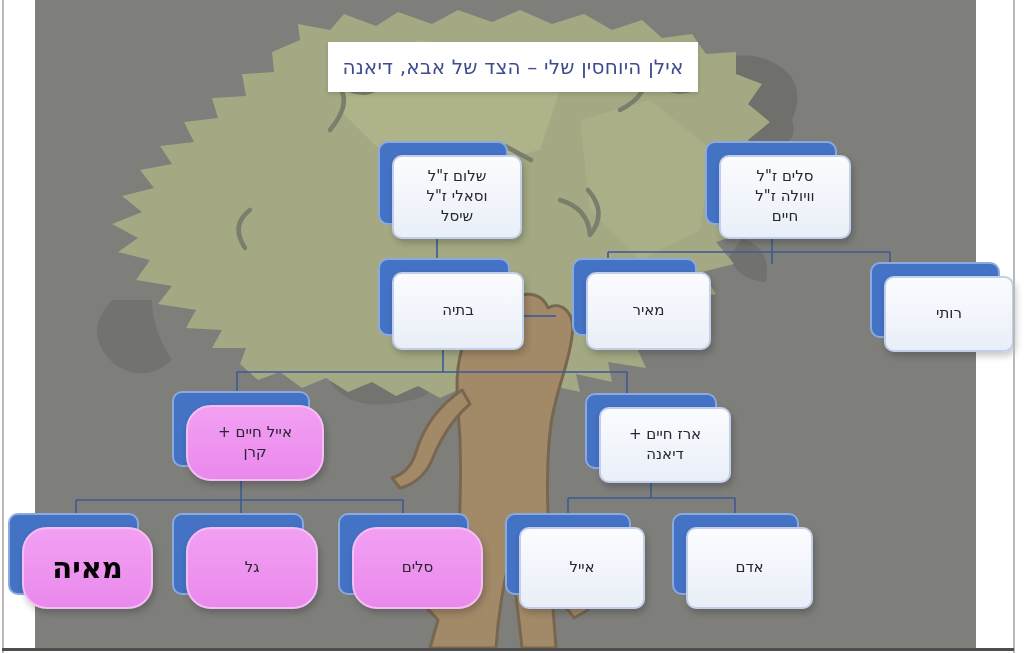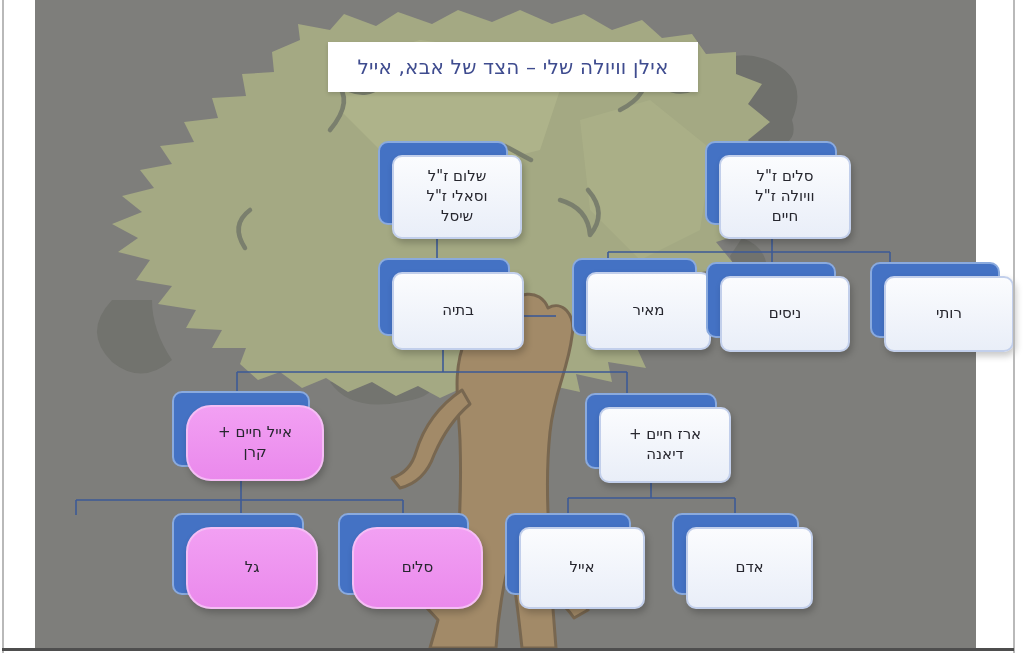--- a/index.html
+++ b/index.html
@@ -83,21 +83,21 @@
       <path d="M 437,238 L 437,260"></path>
       <path d="M 772,238 L 772,252 M 608,252 L 890,252 M 608,252 L 608,260 M 772,252 L 772,264 M 890,252 L 890,264"></path>
       <path d="M 524,316 L 556,316"></path>
       <path d="M 443,348 L 443,372 M 237,372 L 627,372 M 237,372 L 237,393 M 627,372 L 627,395"></path>
       <path d="M 241,479 L 241,500 M 76,500 L 403,500 M 76,500 L 76,515 M 241,500 L 241,515 M 403,500 L 403,515"></path>
       <path d="M 651,481 L 651,498 M 568,498 L 735,498 M 568,498 L 568,515 M 735,498 L 735,515"></path>
     </g>
   </svg>
 
   <div class="title-box">
-    <span class="t" dir="rtl">אילן וויולה שלי – הצד של אבא, אייל</span>
+    <span class="t" dir="rtl">אילן היוחסין שלי – הצד של אבא, דיאנה</span>
   </div>
 
   <div class="node" style="left:378px;top:141px;width:130px;height:84px">
     <div class="back"></div>
     <div class="front" dir="rtl">שלום ז"ל
 וסאלי ז"ל
 שיסל</div>
   </div>
   <div class="node" style="left:705px;top:141px;width:132px;height:84px">
     <div class="back"></div>
@@ -107,40 +107,40 @@
   </div>
 
   <div class="node" style="left:378px;top:258px;width:132px;height:78px">
     <div class="back"></div>
     <div class="front" dir="rtl">בתיה</div>
   </div>
   <div class="node" style="left:572px;top:258px;width:125px;height:78px">
     <div class="back"></div>
     <div class="front" dir="rtl">מאיר</div>
   </div>
-  <div class="node" style="left:706px;top:262px;width:130px;height:76px">
-    <div class="back"></div>
-    <div class="front" dir="rtl">ניסים</div>
-  </div>
   <div class="node" style="left:870px;top:262px;width:130px;height:76px">
     <div class="back"></div>
     <div class="front" dir="rtl">רותי</div>
   </div>
 
   <div class="node pink" style="left:172px;top:391px;width:138px;height:76px">
     <div class="back"></div>
     <div class="front" dir="rtl">אייל חיים +
 קרן</div>
   </div>
   <div class="node" style="left:585px;top:393px;width:132px;height:76px">
     <div class="back"></div>
     <div class="front" dir="rtl">ארז חיים +
 דיאנה</div>
   </div>
 
+  <div class="node pink big" style="left:8px;top:513px;width:131px;height:82px">
+    <div class="back"></div>
+    <div class="front" dir="rtl">מאיה</div>
+  </div>
   <div class="node pink" style="left:172px;top:513px;width:132px;height:82px">
     <div class="back"></div>
     <div class="front" dir="rtl">גל</div>
   </div>
   <div class="node pink" style="left:338px;top:513px;width:131px;height:82px">
     <div class="back"></div>
     <div class="front" dir="rtl">סלים</div>
   </div>
   <div class="node" style="left:505px;top:513px;width:126px;height:82px">
     <div class="back"></div>

